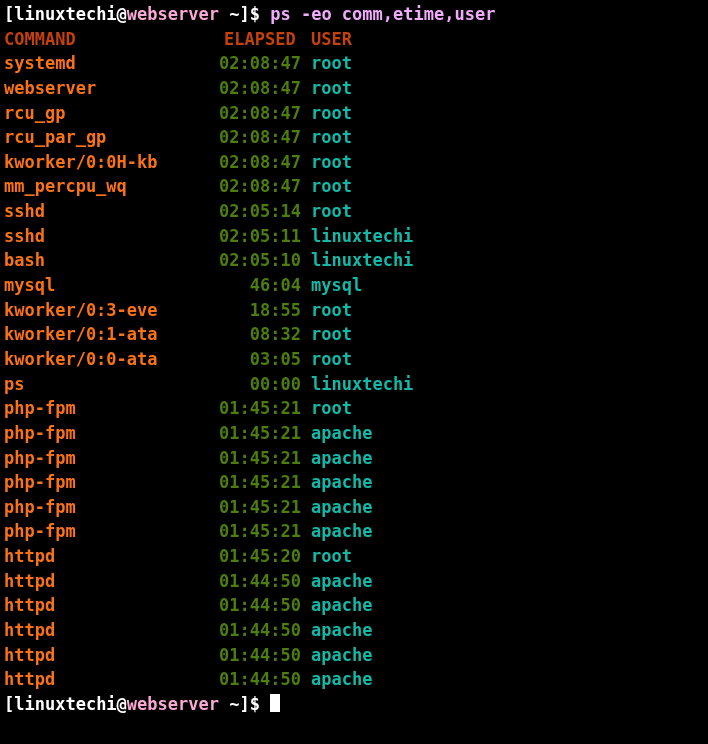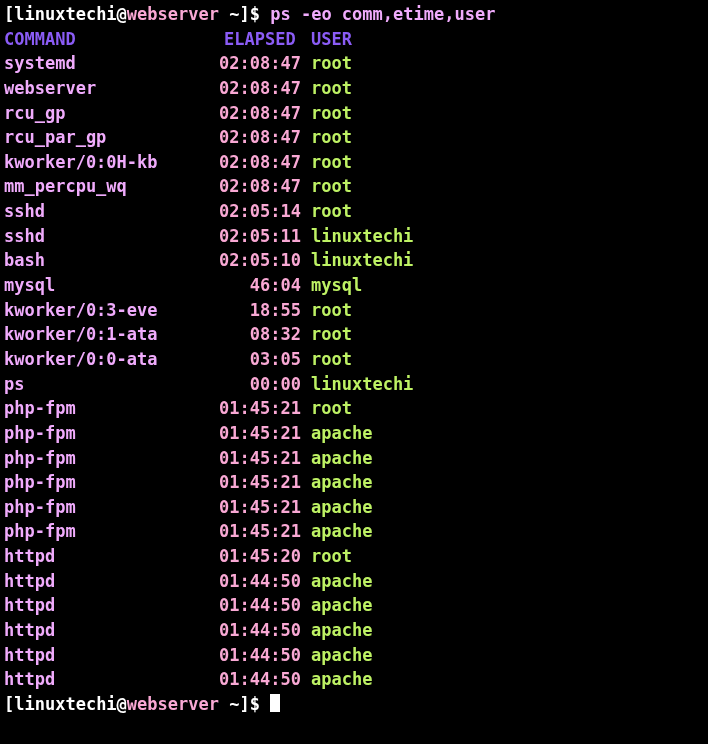--- a/index.html
+++ b/index.html
@@ -15,24 +15,24 @@
       color: #ffffff;
       padding: 2px 4px;
       width: 708px;
       height: 744px;
       overflow: hidden;
       font-weight: bold;
     }
     .line {
       white-space: pre;
     }
-    .white { color: #8b5cf6; }
-    .green { color: #f0abfc; }
-    .blue { color: #f9a8d4; }
-    .orange { color: #bef264; }
+    .white { color: #c2410c; }
+    .green { color: #f97316; }
+    .blue { color: #4d7c0f; }
+    .orange { color: #14b8a6; }
     .cursor {
       display: inline-block;
       width: 10px;
       height: 18px;
       background: #ffffff;
       vertical-align: text-bottom;
       margin-bottom: 2px;
     }
     .prompt-bracket { color: #ffffff; }
     .prompt-user { color: #ffffff; }

